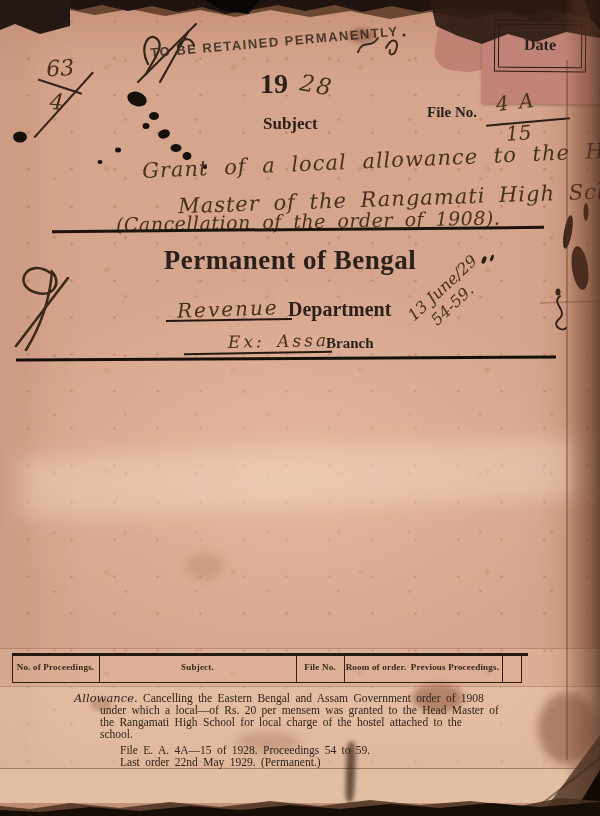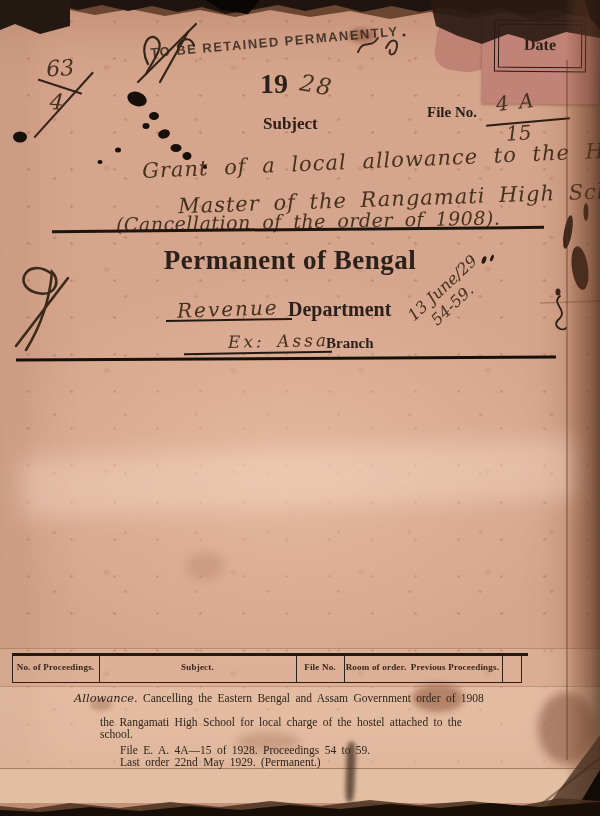--- a/index.html
+++ b/index.html
@@ -111,20 +111,21 @@
   <div class="thdr" style="left:13px;width:85px;">No. of Proceedings.</div>
   <div class="thdr" style="left:100px;width:195px;">Subject.</div>
   <div class="thdr" style="left:297px;width:46px;">File No.</div>
   <div class="thdr" style="left:345px;width:62px;">Room of order.</div>
   <div class="thdr" style="left:409px;width:92px;">Previous Proceedings.</div>
 
   <div class="ftline" style="left:74px;top:692px;">
     <span class="hand" style="font-size:11.5px;color:#30241a;">Allowance.</span>
     <span style="">Cancelling the Eastern Bengal and Assam Government order of 1908</span>
   </div>
+  <div class="ftline" style="left:100px;top:704px;">under which a local—of Rs. 20 per mensem was granted to the Head Master of</div>
   <div class="ftline" style="left:100px;top:716px;">the Rangamati High School for local charge of the hostel attached to the</div>
   <div class="ftline" style="left:100px;top:728px;">school.</div>
   <div class="ftline" style="left:120px;top:744px;">File E. A. 4A—15 of 1928.   Proceedings 54 to 59.</div>
   <div class="ftline" style="left:120px;top:756px;">Last order 22nd May 1929.   (Permanent.)</div>
 
   <svg class="abs z4" width="600" height="816" viewBox="0 0 600 816" style="left:0;top:0;pointer-events:none;">
     <g fill="#17100a">
       <ellipse cx="137" cy="99" rx="10" ry="7" transform="rotate(20 137 99)"></ellipse>
       <ellipse cx="154" cy="116" rx="5" ry="4"></ellipse>
       <ellipse cx="146" cy="126" rx="3.5" ry="3"></ellipse>

